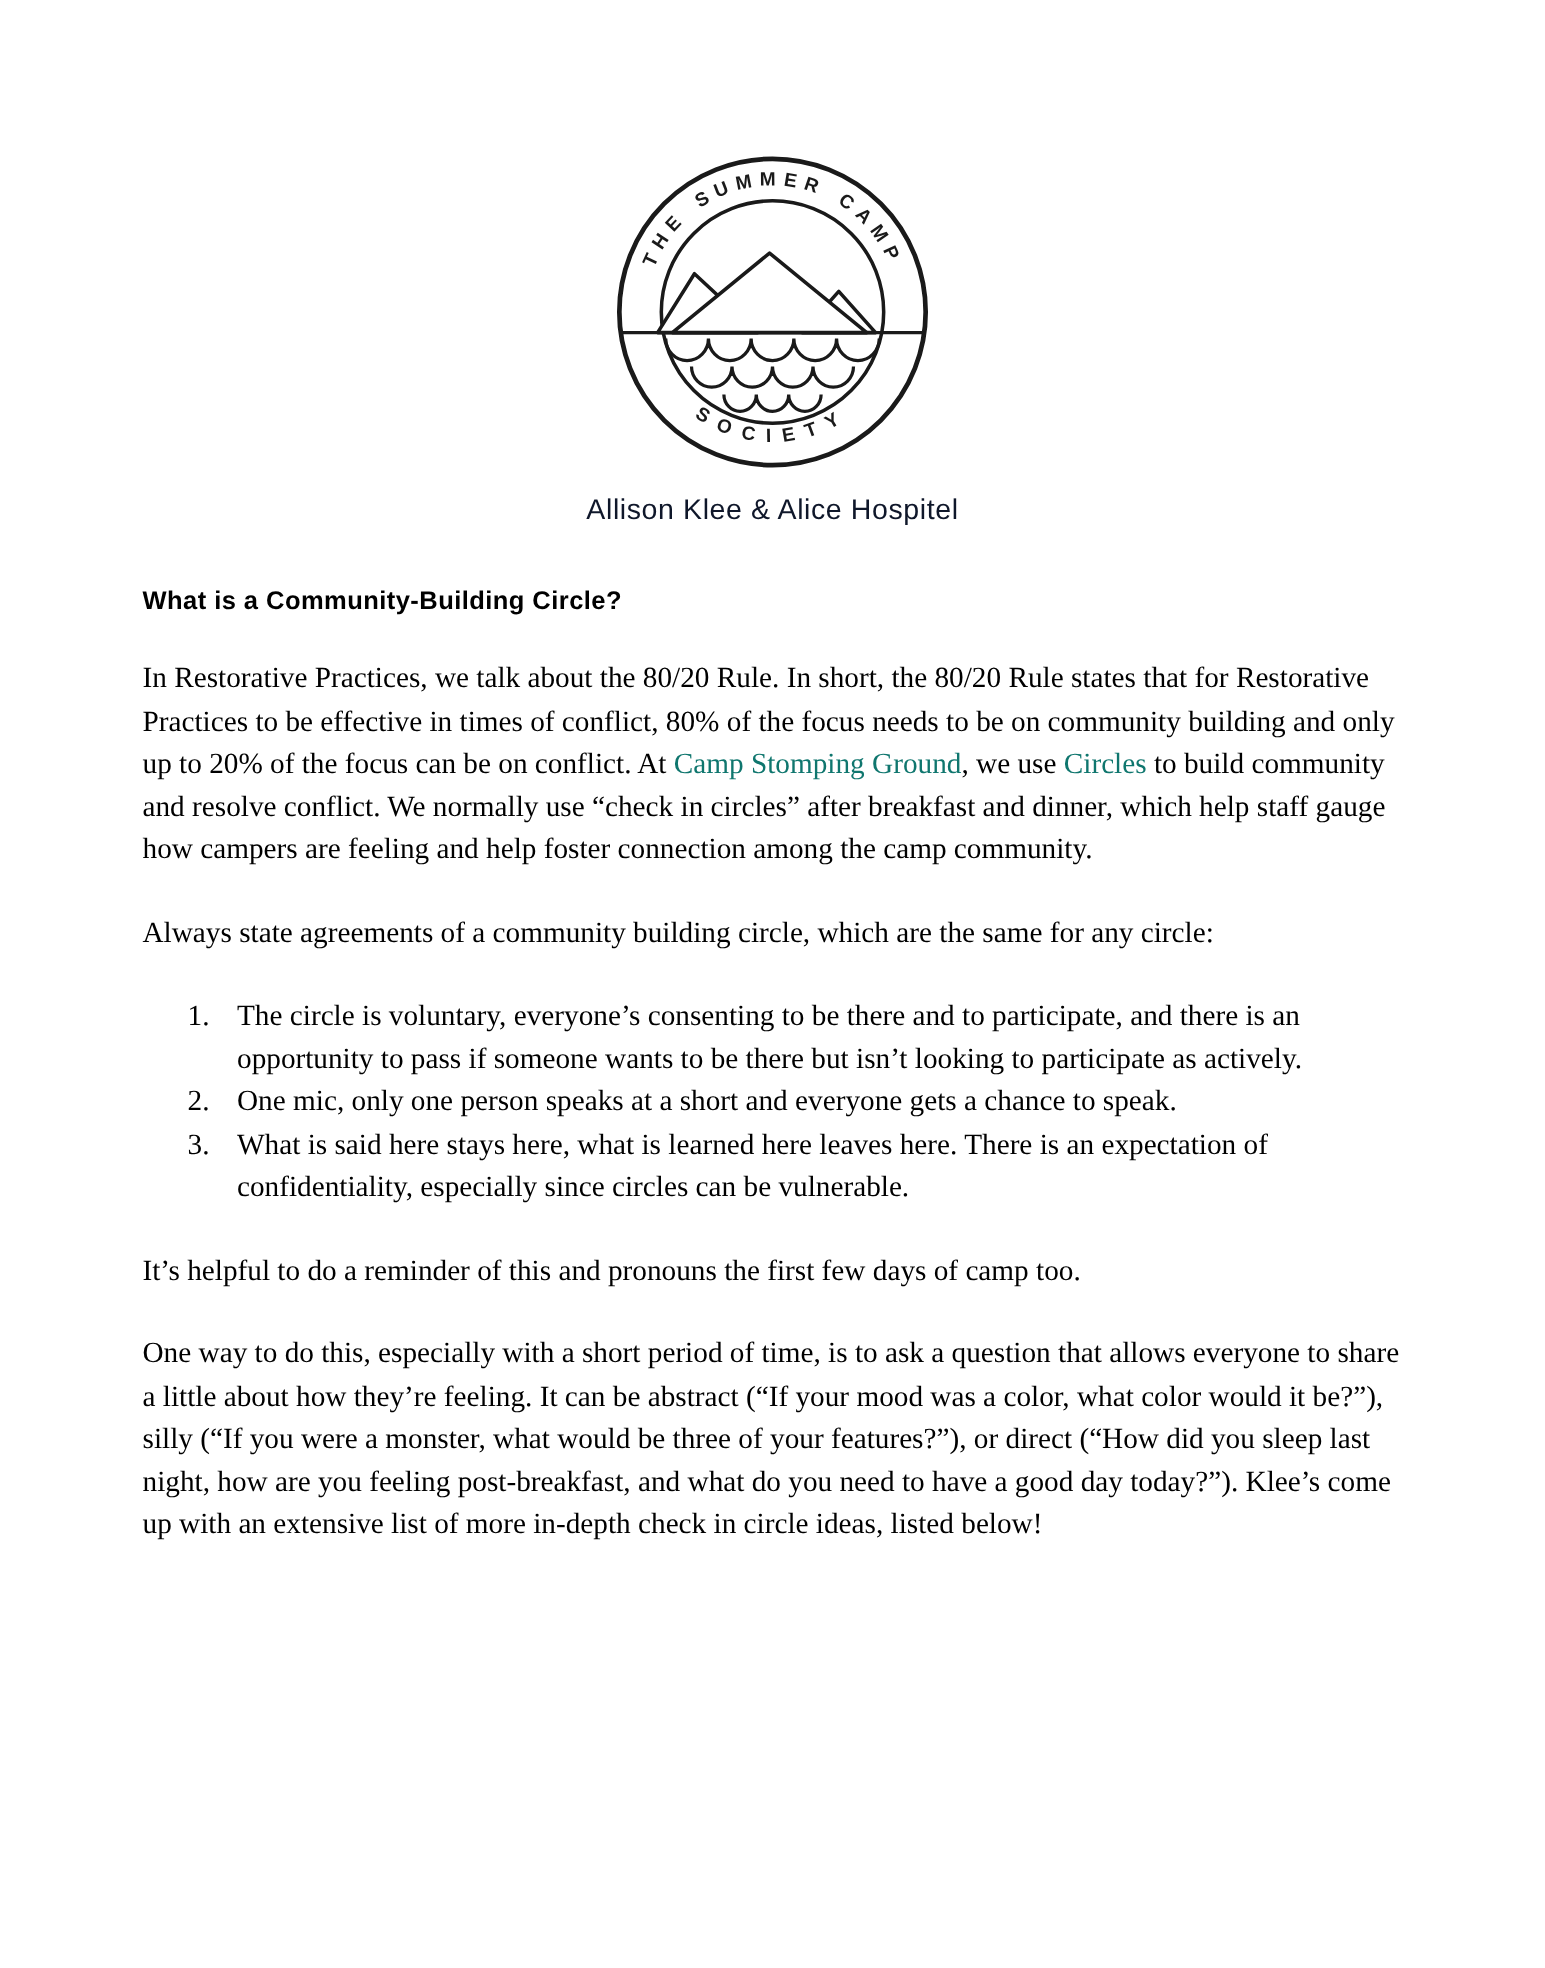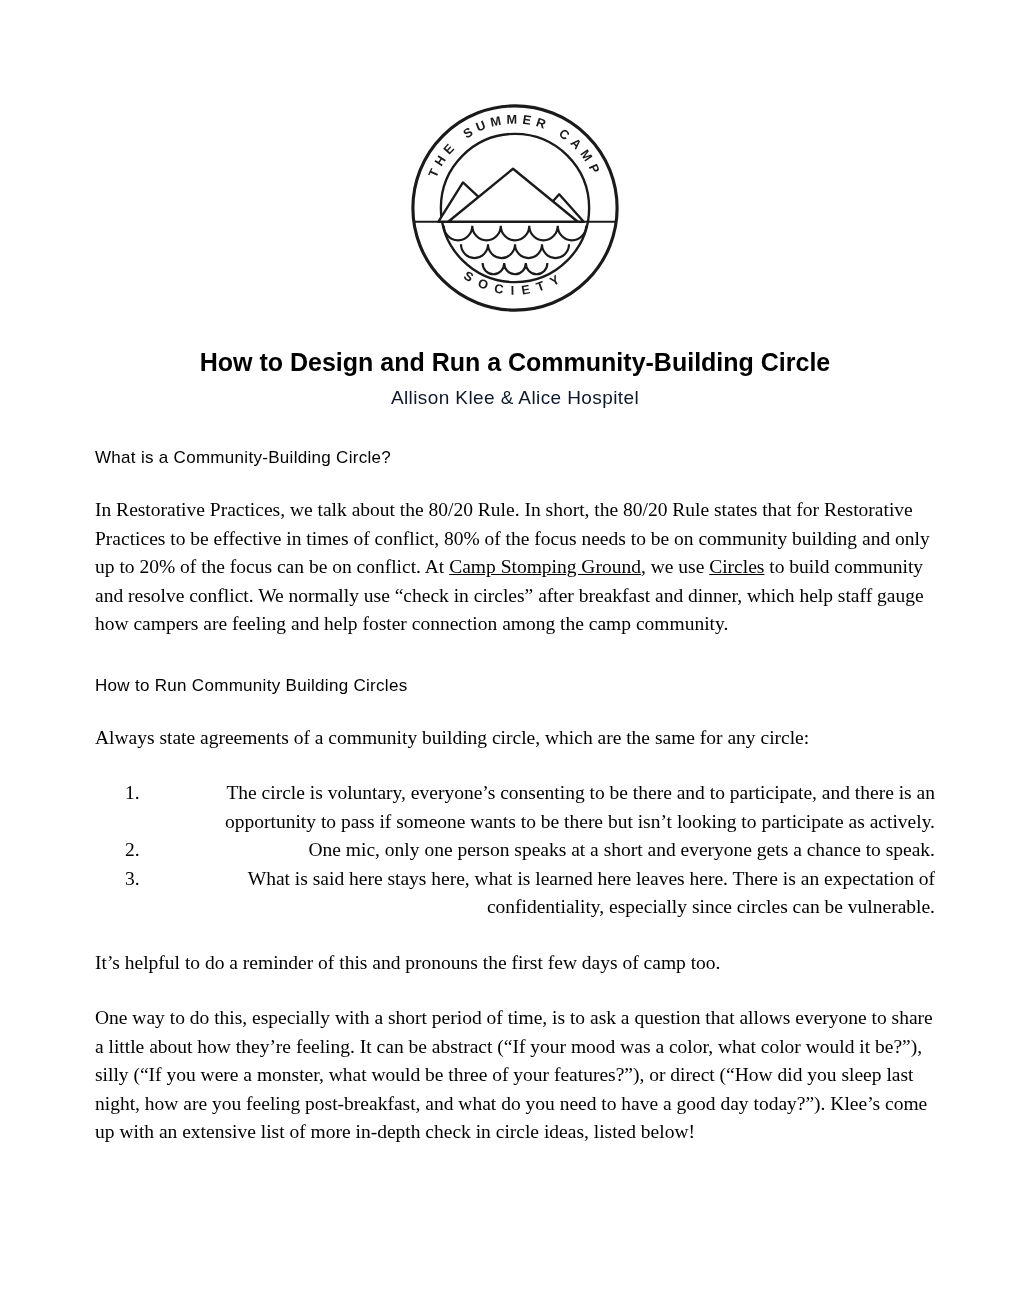--- a/index.html
+++ b/index.html
@@ -35,53 +35,52 @@
     font-family: "Liberation Sans", sans-serif;
     font-size: 19px;
     line-height: 26px;
     letter-spacing: 0.4px;
     text-align: center;
     margin-top: 7px;
     color: #0f172a;
   }
   h2.section-heading {
     font-family: "Liberation Sans", sans-serif;
-    font-weight: 400;
+    font-weight: 700;
     font-size: 17px;
     line-height: 22px;
     letter-spacing: 0.3px;
     margin-top: 36px;
     color: #000000;
   }
   p.body-para {
     font-family: "Liberation Serif", serif;
     font-size: 19.5px;
     line-height: 28.5px;
     margin-top: 27px;
     color: #000000;
   }
   a.doc-link {
-    color: #000000;
-    text-decoration: underline;
+    color: #0f766e;
     cursor: pointer;
   }
   .olist { margin-top: 27px; }
   .olist-item {
     display: flex;
     font-family: "Liberation Serif", serif;
     font-size: 19.5px;
     line-height: 28.5px;
     color: #000000;
   }
   .olist-item .num {
     flex: 0 0 auto;
     margin-left: 30px;
     width: 33px;
   }
-  .olist-item .itext { flex: 1 1 auto; text-align: right; }
+  .olist-item .itext { flex: 1 1 auto; }
 </style>
 </head>
 <body>
 
 <div class="page">
 
   <div class="logo-wrap">
     <svg width="216" height="216" viewBox="0 0 220 220">
       <defs>
         <path id="arc-top" d="M 25.5,96.5 A 85.5,85.5 0 0 1 194.5,96.5" fill="none"></path>
@@ -107,28 +106,26 @@
 
       <text font-family="Liberation Sans, sans-serif" font-size="13" font-weight="600" letter-spacing="5" word-spacing="2" fill="#1a1a1a">
         <textPath href="#arc-top" startOffset="50%" text-anchor="middle">THE SUMMER CAMP</textPath>
       </text>
       <text font-family="Liberation Sans, sans-serif" font-size="13" font-weight="600" letter-spacing="8" fill="#1a1a1a">
         <textPath href="#arc-bottom" startOffset="50%" text-anchor="middle">SOCIETY</textPath>
       </text>
     </svg>
   </div>
 
-  <h1 class="doc-title">How to Design and Run a Community-Building Circle</h1>
   <p class="authors">Allison Klee &amp; Alice Hospitel</p>
 
   <h2 class="section-heading">What is a Community-Building Circle?</h2>
 
   <p class="body-para"><span>In Restorative Practices, we talk about the 80/20 Rule. In short, the 80/20 Rule states that for Restorative Practices to be effective in times of conflict, 80% of the focus needs to be on community building and only up to 20% of the focus can be on conflict. At </span><a class="doc-link">Camp Stomping Ground</a><span>, we use </span><a class="doc-link">Circles</a><span> to build community and resolve conflict. We normally use “check in circles” after breakfast and dinner, which help staff gauge how campers are feeling and help foster connection among the camp community.</span></p>
 
-  <h2 class="section-heading">How to Run Community Building Circles</h2>
 
   <p class="body-para">Always state agreements of a community building circle, which are the same for any circle:</p>
 
   <div class="olist">
     <div class="olist-item">
       <span class="num">1.</span>
       <span class="itext">The circle is voluntary, everyone’s consenting to be there and to participate, and there is an opportunity to pass if someone wants to be there but isn’t looking to participate as actively.</span>
     </div>
     <div class="olist-item">
       <span class="num">2.</span>

